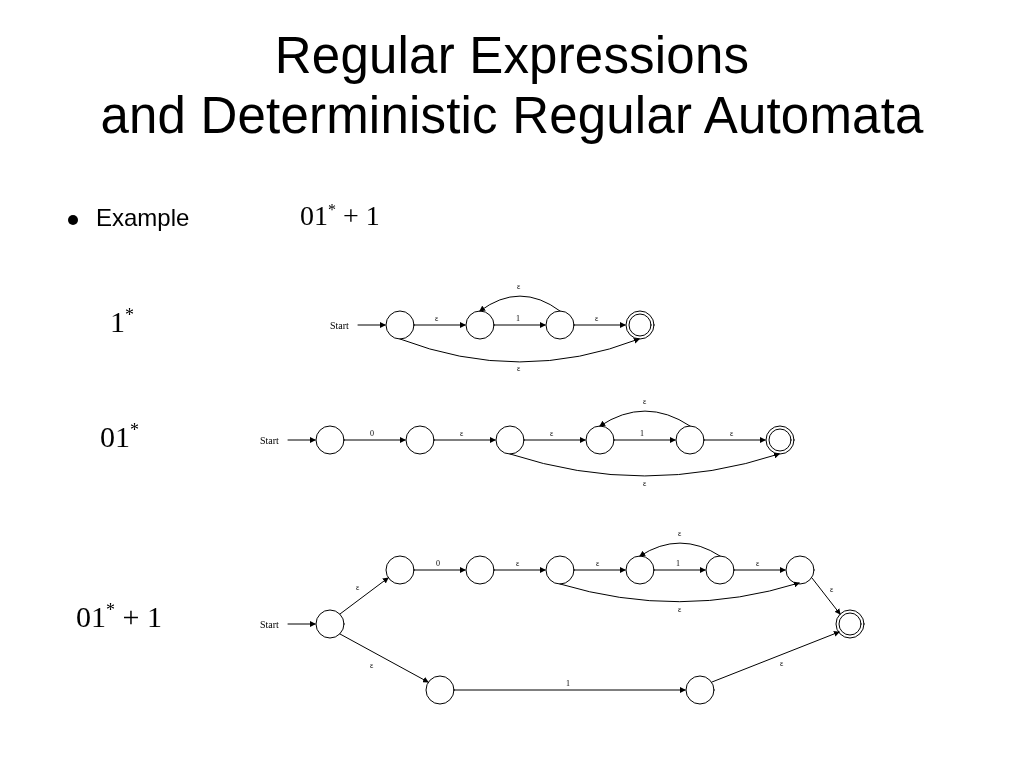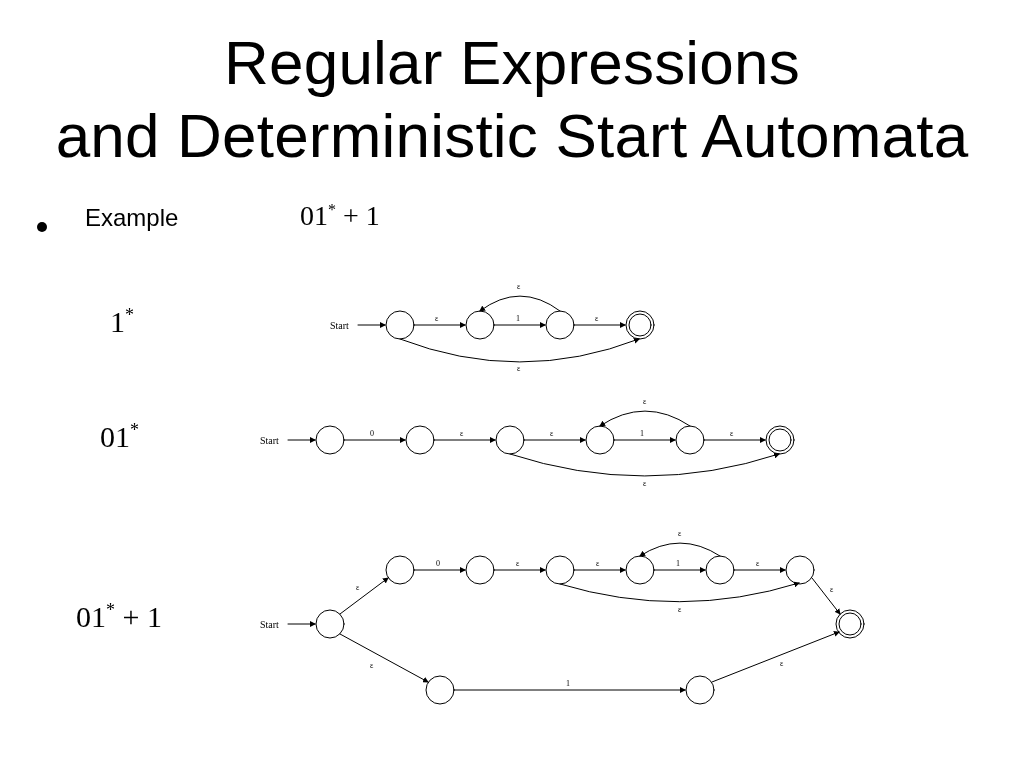--- a/index.html
+++ b/index.html
@@ -1,20 +1,20 @@
 <!DOCTYPE html>
 <html><head>
 <meta charset="utf-8">
 <style>
   html,body{margin:0;padding:0;width:1024px;height:768px;background:#fff;
     font-family:Arial,Helvetica,sans-serif;color:#000;}
   .slide{position:relative;width:1024px;height:768px;}
   .title{position:absolute;top:26px;left:0;right:0;text-align:center;
-    font-size:62px;line-height:1.18;letter-spacing:0.2px;}
-  .bullet-row{position:absolute;top:204px;left:37px;display:flex;align-items:flex-end;gap:20px;}
+    font-size:51px;line-height:1.18;letter-spacing:0.2px;}
+  .bullet-row{position:absolute;top:204px;left:68px;display:flex;align-items:center;}
   .bullet-dot{width:10px;height:10px;border-radius:50%;background:#000;margin-top:4px;margin-right:18px;flex:none;}
   .bullet-text{font-size:24px;}
   .expr-top{position:absolute;top:200px;left:300px;font-family:"Times New Roman",serif;font-size:28px;}
   .expr-top sup{font-size:16px;vertical-align:super;}
   .regex-label{position:absolute;font-family:"Times New Roman",serif;font-size:30px;}
   .regex-label sup{font-size:18px;vertical-align:super;}
   .lbl-1star{top:305px;left:110px;}
   .lbl-01star{top:420px;left:100px;text-align:center;}
   .lbl-01star1{top:600px;left:76px;}
   svg{position:absolute;}
@@ -24,21 +24,21 @@
   .st{fill:none;stroke:#000;stroke-width:1;stroke-linecap:round;}
   .txt{font-family:"Times New Roman",serif;font-size:10px;fill:#000;}
   .txts{font-family:"Times New Roman",serif;font-size:8px;fill:#000;}
 </style>
 </head>
 <body>
 <div class="slide">
 
 <div class="title">
   <span>Regular Expressions</span><br>
-  <span>and Deterministic Start Automata</span>
+  <span>and Deterministic Regular Automata</span>
 </div>
 
 <div class="bullet-row">
   <div class="bullet-dot"></div>
   <div class="bullet-text">Example</div>
 </div>
 
 <div class="expr-top">
   01<sup>*</sup> + 1
 </div>

